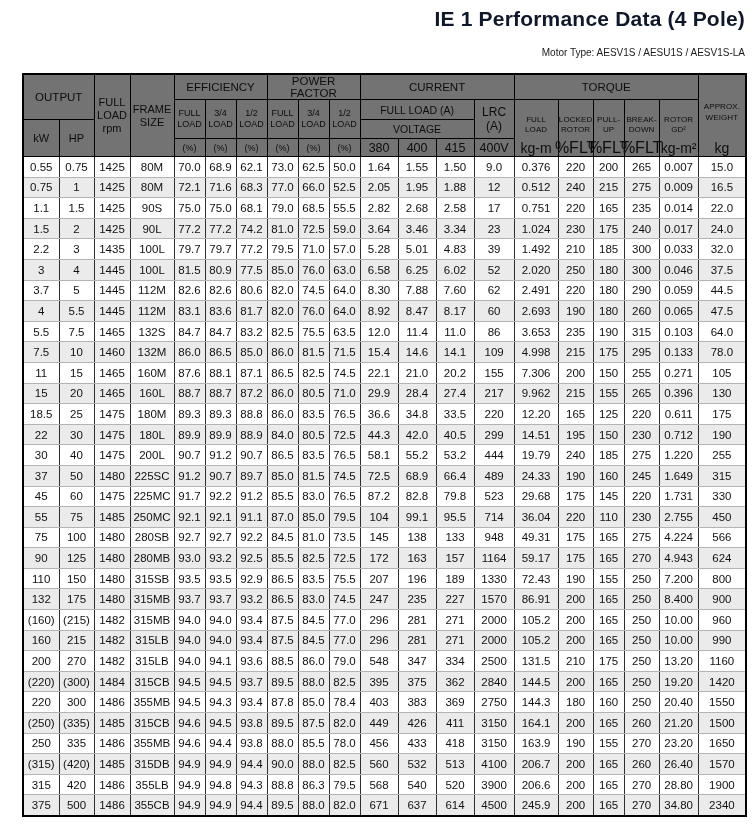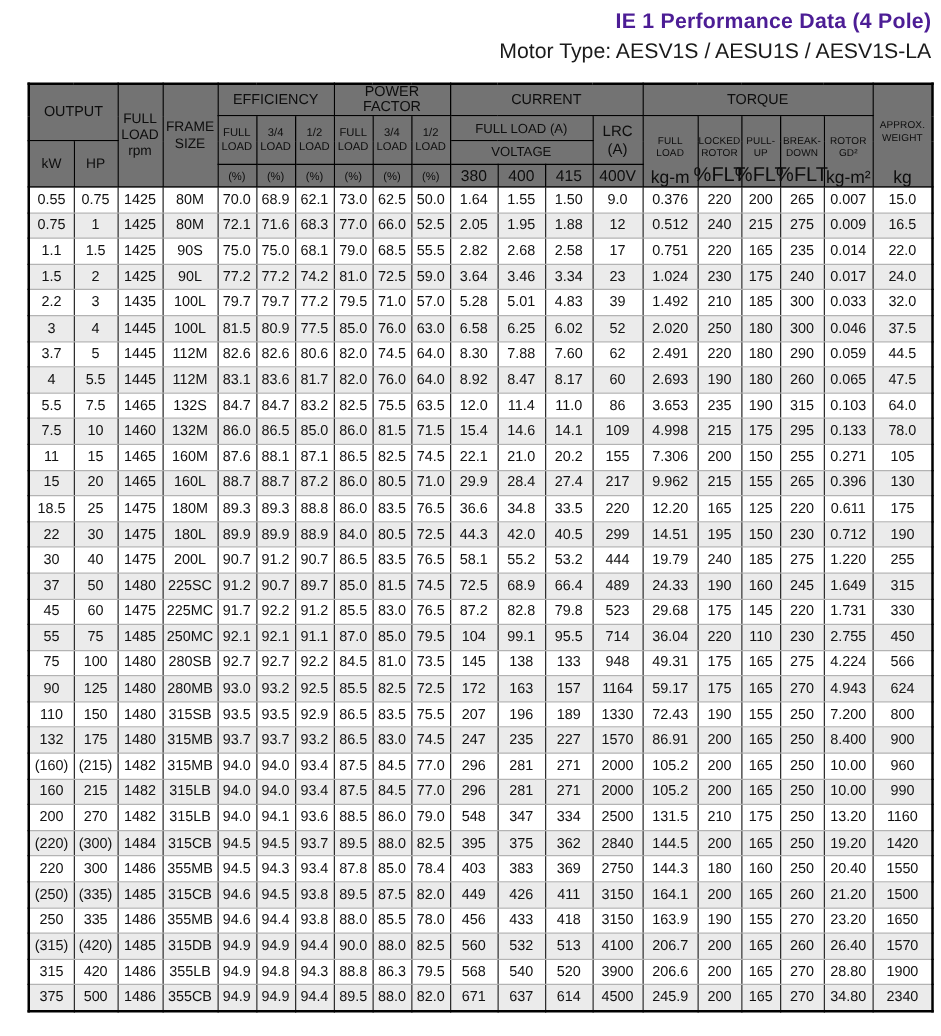--- a/index.html
+++ b/index.html
@@ -4,24 +4,24 @@
 <style>
   html,body { margin:0; padding:0; background:#fff; }
   body {
     width:753px; height:829px;
     font-family:"Liberation Sans","DejaVu Sans",sans-serif;
     color:#111;
     -webkit-font-smoothing:antialiased;
   }
   .page-header { text-align:right; padding:7px 8px 0 0; }
   .page-title {
-    font-size:17px; font-weight:700; color:#4c1d95; letter-spacing:0.2px;
+    font-size:21px; font-weight:700; color:#0f172a; letter-spacing:0.2px;
   }
   .page-subtitle {
-    margin-top:4px; font-size:17px; font-weight:400; color:#1a1a1a;
+    margin-top:16px; font-size:10px; font-weight:400; color:#1a1a1a;
   }
   .table-wrap { margin:15px 8px 0 22px; }
   table.perf {
     border-collapse:collapse; table-layout:fixed;
     width:723px; border:2px solid #000;
   }
   
   thead th {
     background:#737373; border:1px solid #000;
     font-weight:400; text-align:center; vertical-align:middle;

